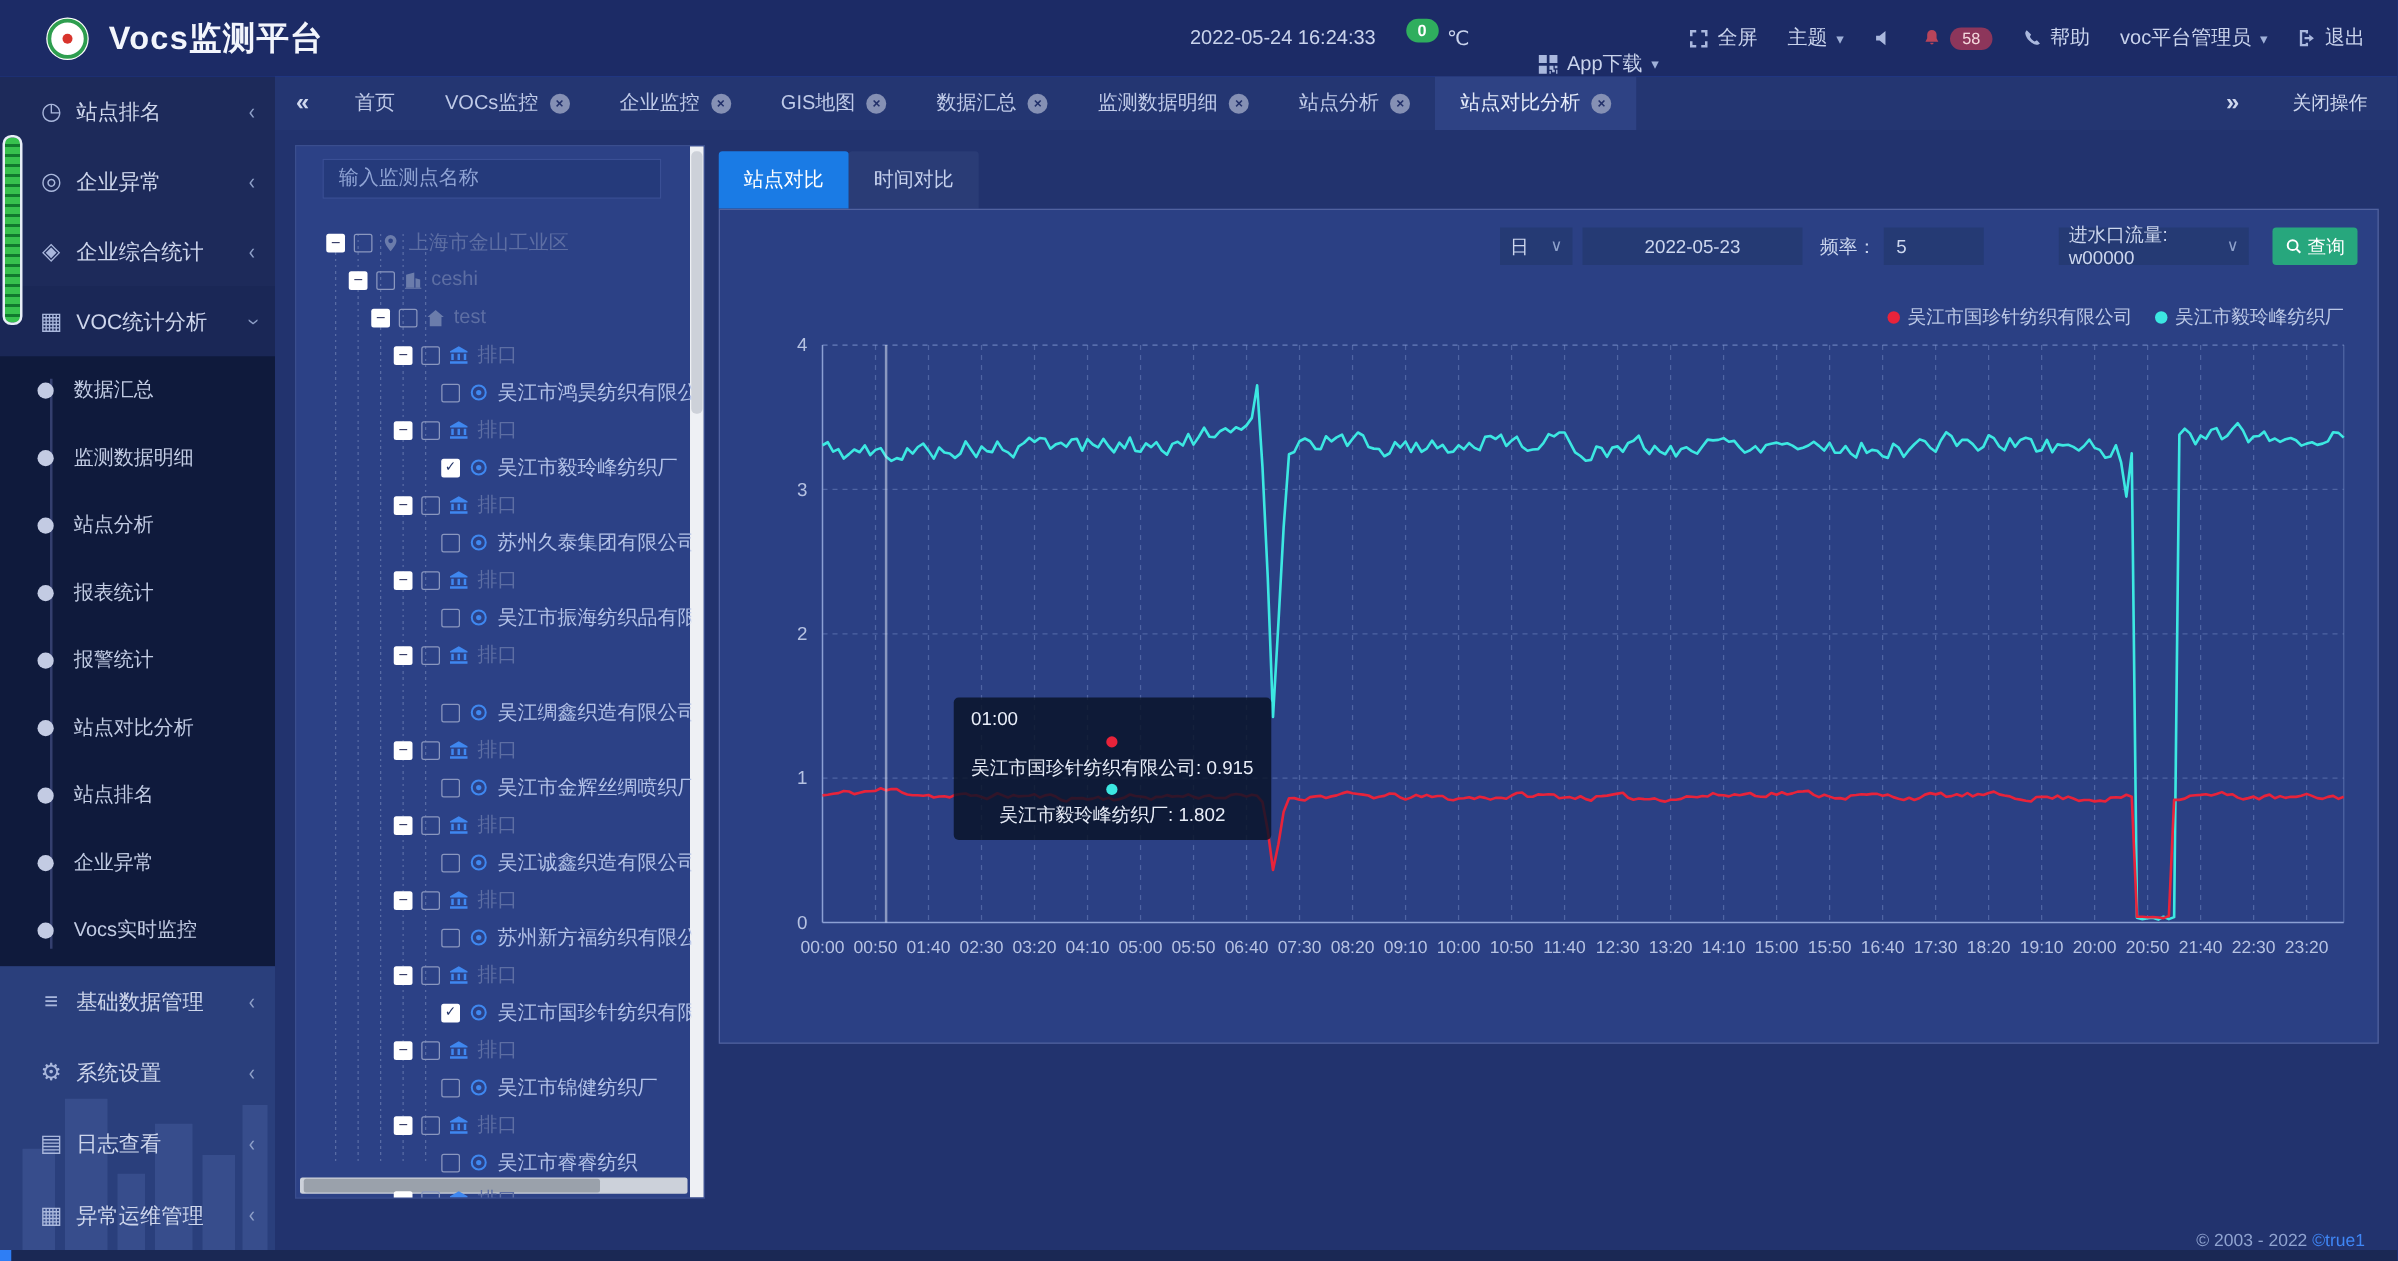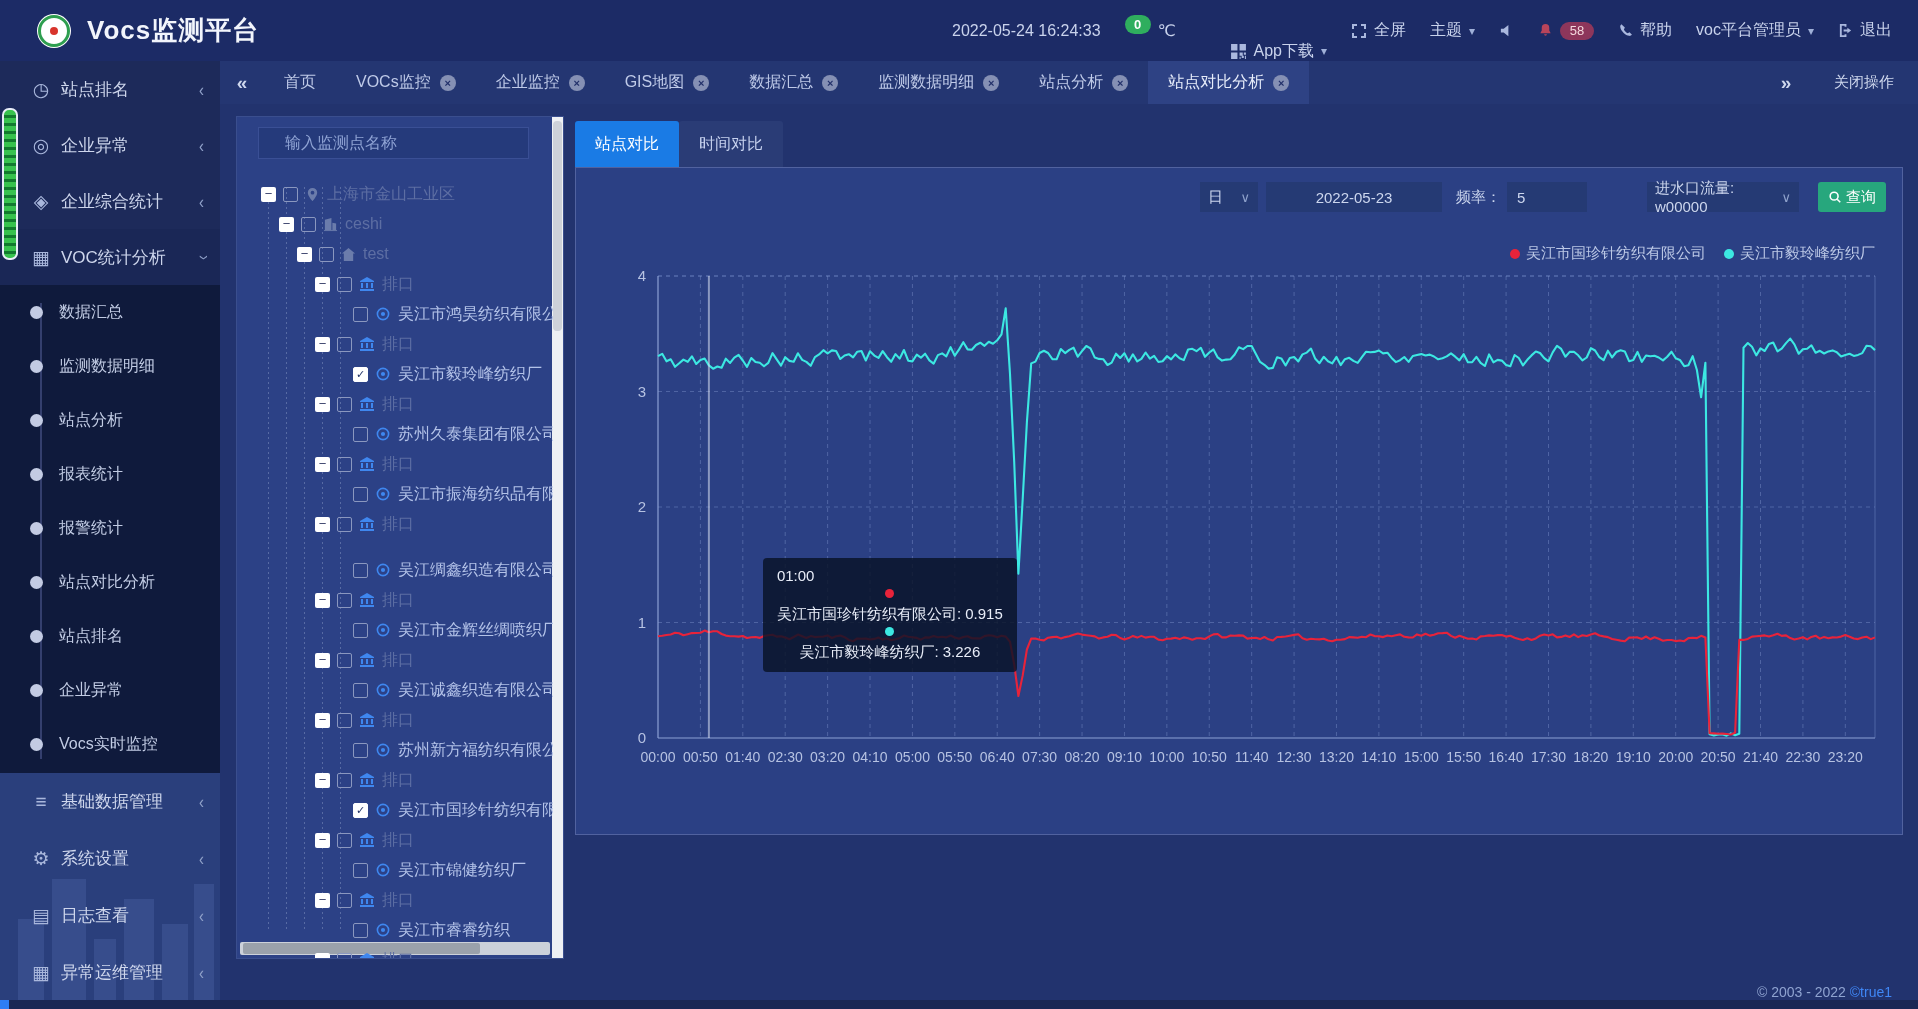--- a/index.html
+++ b/index.html
@@ -44,21 +44,21 @@
   .wtab.active{background:#2e4284;color:#e6ecfa;}
   .tab-close{width:16px;height:16px;border-radius:50%;background:#8590b4;color:#22306a;font-size:11px;line-height:16px;text-align:center;margin-left:9px;font-weight:bold;}
   .tabbar-right{margin-left:auto;display:flex;align-items:center;gap:26px;padding-right:24px;color:#cfd8ee;}
   .close-ops{font-size:15px;cursor:pointer;}
 
   
   .content{position:absolute;left:220px;top:104px;width:1698px;height:896px;background:#22336e;}
 
   
   .tree-panel{position:absolute;left:16px;top:12px;width:328px;height:843px;background:#2c4186;border:1px solid rgba(255,255,255,.07);box-sizing:border-box;overflow:hidden;}
-  .tree-search{position:absolute;left:21px;top:10px;width:271px;height:32px;background:#253a7b;border:1px solid #3a4f95;box-sizing:border-box;color:#cfd9f2;font-size:16px;padding:0 26px;outline:none;font-family:inherit;}
+  .tree-search{position:absolute;left:21px;top:10px;width:271px;height:32px;background:#253a7b;border:1px solid #3a4f95;box-sizing:border-box;color:#cfd9f2;font-size:16px;padding:0 12px;outline:none;font-family:inherit;}
   .tree-search::placeholder{color:#8fa3d4;}
   .tree-rows{position:absolute;left:0;top:62px;width:316px;height:781px;overflow:hidden;}
   .guides{position:absolute;top:8px;bottom:30px;width:1px;background-image:repeating-linear-gradient(180deg,rgba(170,185,220,.35) 0 2px,transparent 2px 5px);}
   .tree-row{height:30px;display:flex;align-items:center;font-size:16px;white-space:nowrap;cursor:pointer;position:relative;z-index:2;}
   .tree-row .expander{width:15px;height:15px;background:#fff;color:#39406a;border-radius:2px;font-size:13px;line-height:14px;text-align:center;margin-right:7px;flex:none;}
   .tree-row .cb{width:15px;height:15px;border:1px solid #8a97bf;border-radius:2px;box-sizing:border-box;margin-right:7px;flex:none;background:transparent;text-align:center;line-height:13px;font-size:11px;font-weight:bold;color:#223468;}
   .tree-row .cb.checked{background:#fff;border-color:#fff;}
   .tree-row .ticon{display:inline-flex;margin-right:7px;flex:none;}
   .tree-row .tlabel{color:#b3c2e8;}
   .tree-row.muted .tlabel{color:#5d6ea3;}
@@ -735,21 +735,21 @@
 
       <div class="tooltip" id="tooltip" style="left: 186.885px;">
         <div class="ttitle">01:00</div>
         <div id="tooltip-rows">
             <div class="trow">
     <span class="tdot" style="background: rgb(232, 35, 58);"></span>
     <span class="ttext">吴江市国珍针纺织有限公司: 0.915</span>
   </div>
             <div class="trow">
     <span class="tdot" style="background: rgb(60, 232, 226);"></span>
-    <span class="ttext">吴江市毅玲峰纺织厂: 3.226</span>
+    <span class="ttext">吴江市毅玲峰纺织厂: 1.802</span>
   </div>
           </div>
       </div>
     </section>
 
     <div class="footer">
       <span>© 2003 - 2022 </span><span class="brand">©true1</span>
     </div>
   </div>
 

